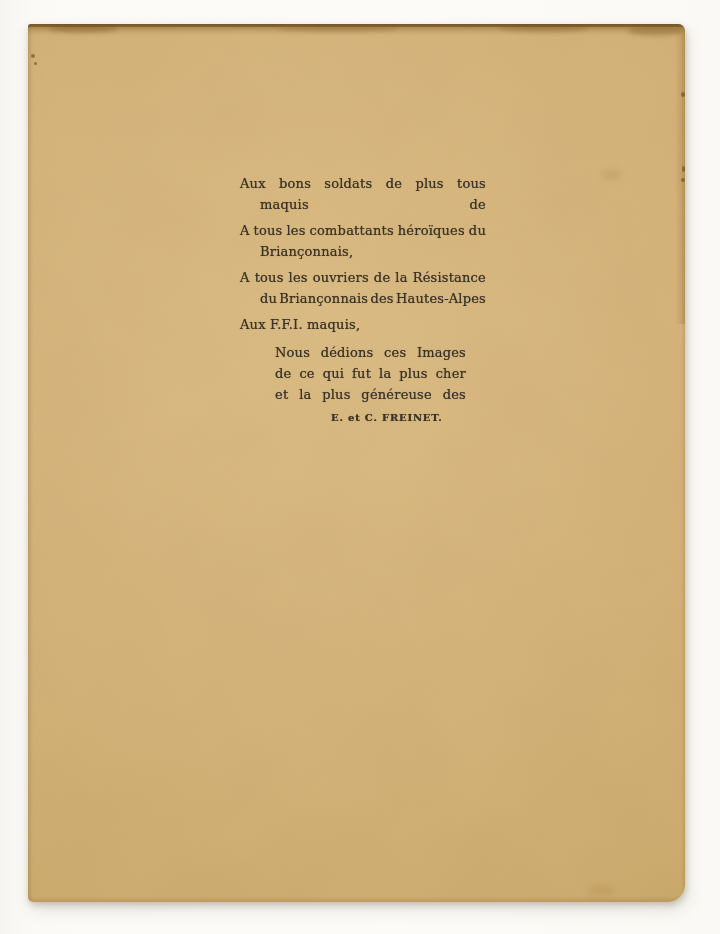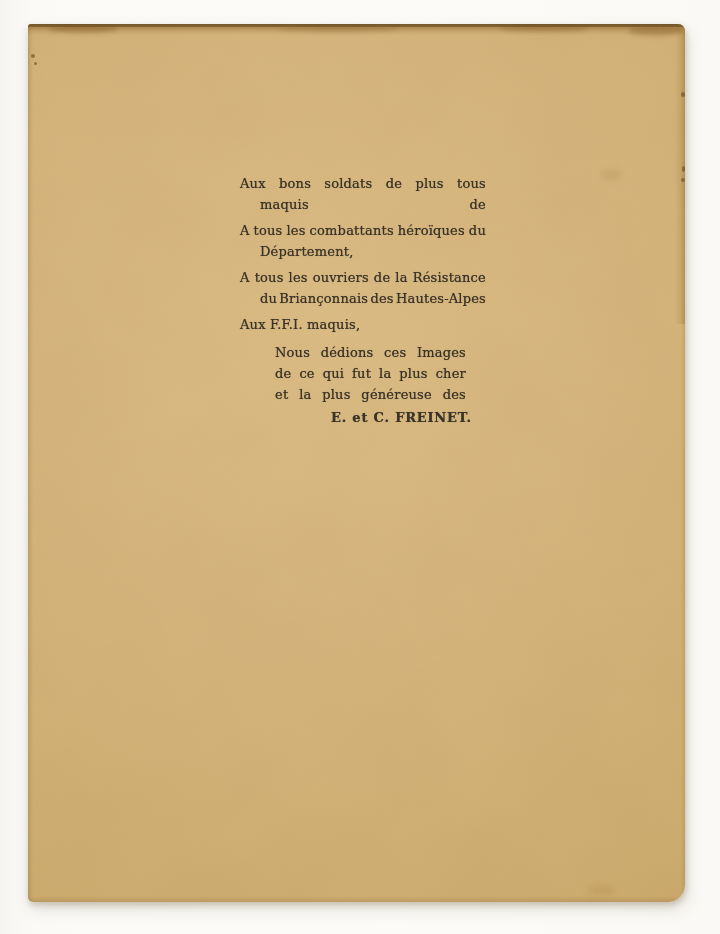--- a/index.html
+++ b/index.html
@@ -40,21 +40,21 @@
     -webkit-text-stroke:.2px rgba(58,50,38,.45);
   }
   .para{margin:0 0 5px;}
   .line{padding-left:20px;}
   .line.first{padding-left:0;}
   .j{display:flex;justify-content:space-between;}
   .nous{margin:7px 0 5px 35px;width:191px;}
   .nous .line{padding-left:0;}
   .signature{
     display:block;margin:-3px 0 0 91px;
-    font-size:13px;font-weight:bold;letter-spacing:.8px;line-height:21px;
+    font-size:10px;font-weight:bold;letter-spacing:.8px;line-height:21px;
   }
 </style>
 </head>
 <body>
 
 <div class="scan">
   <div class="paper">
 
     <svg class="grain" width="657" height="878">
       <filter id="mottle">
@@ -106,21 +106,21 @@
 
       <div class="para">
         <div class="line first j">
             <span>A</span>
             <span>tous</span>
             <span>les</span>
             <span>combattants</span>
             <span>héroïques</span>
             <span>du</span>
           </div>
-        <div class="line">Département,</div>
+        <div class="line">Briançonnais,</div>
       </div>
 
       <div class="para">
         <div class="line first j">
             <span>A</span>
             <span>tous</span>
             <span>les</span>
             <span>ouvriers</span>
             <span>de</span>
             <span>la</span>

